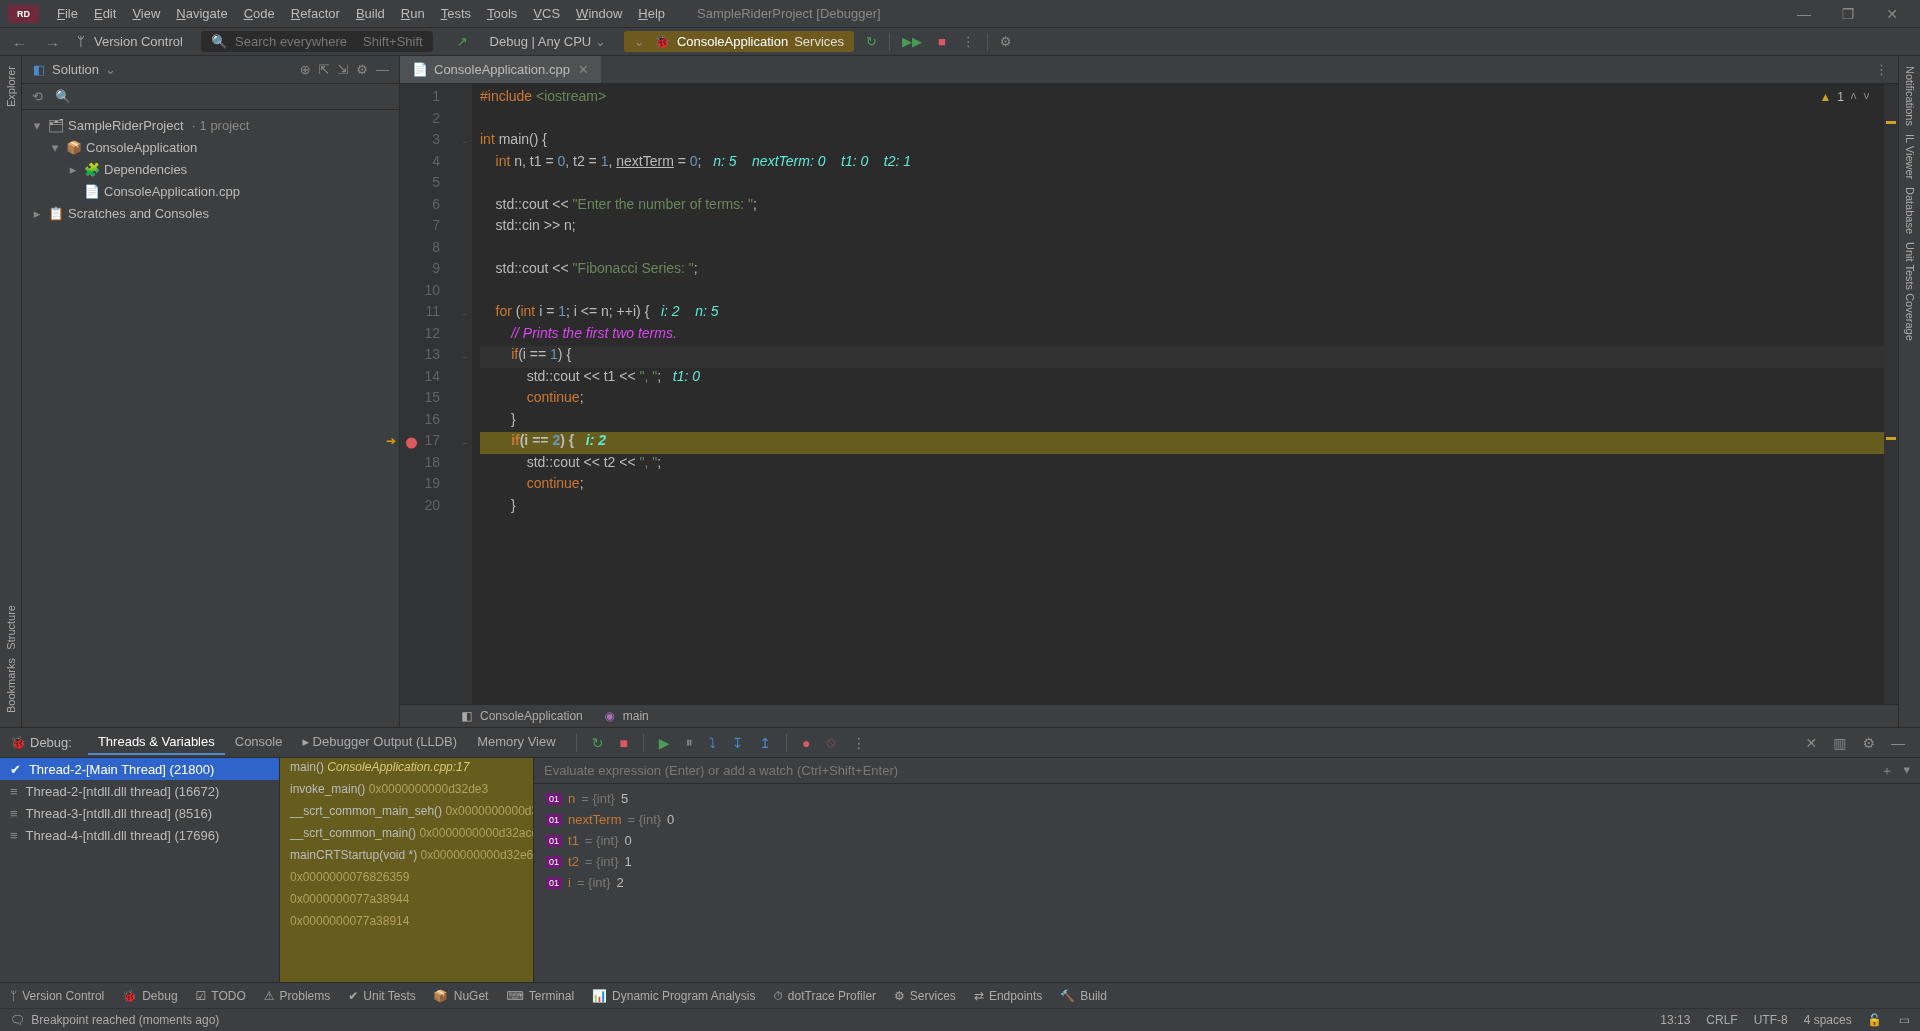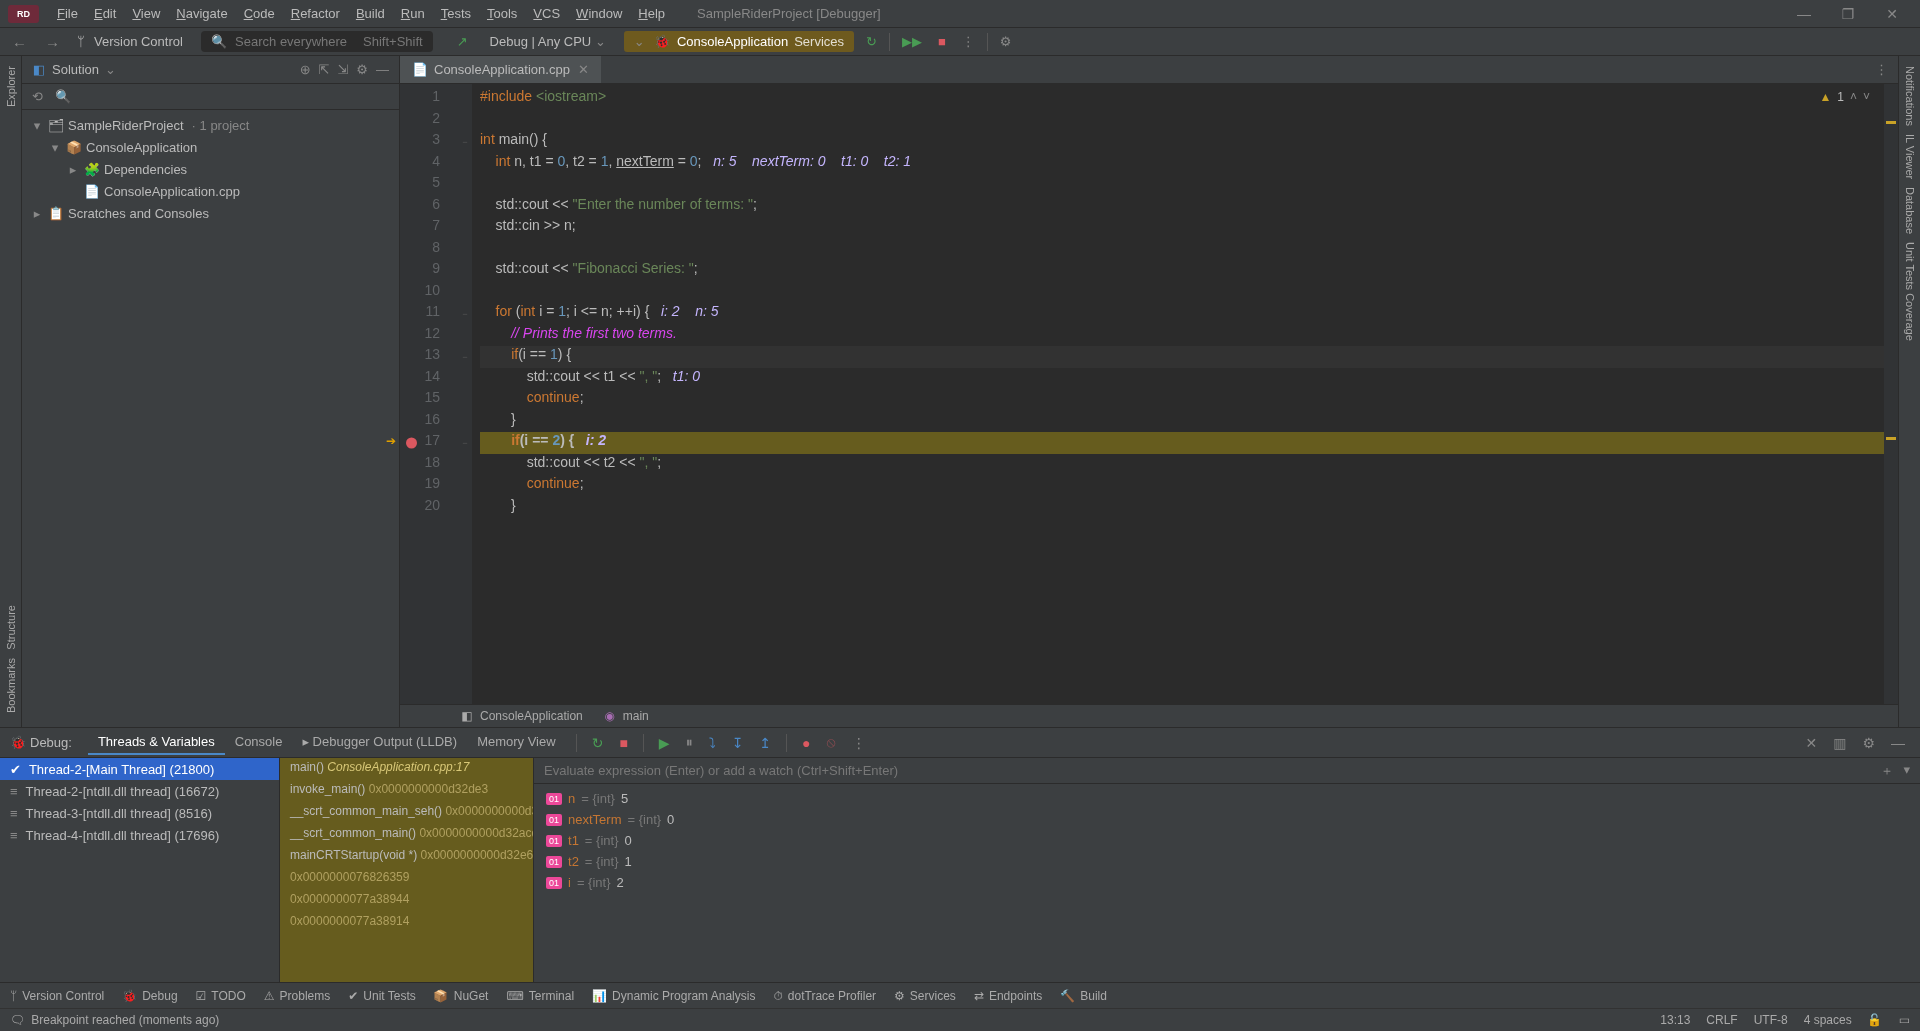--- a/index.html
+++ b/index.html
@@ -45,21 +45,21 @@
 .fold-gutter { width:14px; background:#313335; padding-top:4px; }
 .fold-gutter .fold { height:21.5px; display:flex; align-items:center; justify-content:center; color:#555; font-size:9px; }
 .code { flex:1; padding-top:4px; padding-left:8px; white-space:pre; overflow:hidden; }
 .code-line { height:21.5px; }
 .code-line.exec { background:#665c1e;font-weight:bold; }
 .kw { color:#cc7832; }
 .str { color:#6a8759; }
 .num { color:#6897bb; }
 .fn { color:#bbb; }
 .cm { color:#d946ef; font-style:italic; }
-.inlay { color:#c4b5fd; font-style:italic; }
+.inlay { color:#5eead4; font-style:italic; }
 .pp { color:#cc7832; }
 .inc { color:#6a8759; }
 .editor-ann { position:absolute; top:6px; right:28px; display:flex; align-items:center; gap:6px; color:#bbb; font-size:12px; }
 .warn-tri { color:#c9a227; }
 .editor-right-strip { width:14px; background:#313335; position:relative; }
 .editor-right-strip .marker { position:absolute; left:2px; right:2px; height:3px; }
 .breadcrumb-bar { height:23px; background:#3c3f41; border-top:1px solid #2b2b2b; display:flex; align-items:center; padding-left:60px; gap:20px; font-size:12px; }
 .breadcrumb-bar .crumb { display:flex;align-items:center;gap:6px;cursor:pointer;color:#aaa; }
 .debug-panel { height:255px; background:#3c3f41; border-top:1px solid #2b2b2b; display:flex; flex-direction:column; }
 .debug-toolbar { height:30px; display:flex; align-items:center; padding:0 10px; gap:6px; border-bottom:1px solid #2b2b2b; }
@@ -72,21 +72,21 @@
 .thread-row { display:flex;align-items:center;height:22px;padding:0 10px;gap:8px;cursor:pointer; }
 .thread-row.active { background:#2f65ca; color:#fff; }
 .stack-col { width:254px; border-right:1px solid #2b2b2b; background:#665c1e; overflow:auto; font-family:'Consolas',monospace; font-size:12px; }
 .stack-row { height:22px; padding:2px 10px; cursor:pointer; white-space:nowrap; overflow:hidden; }
 .stack-row .addr { color:#b0a060; }
 .vars-col { flex:1; display:flex; flex-direction:column; }
 .watch-input { height:26px; padding:4px 10px; color:#777; font-family:'Consolas',monospace; border-bottom:1px solid #2b2b2b; display:flex;align-items:center;justify-content:space-between; }
 .watch-input .wicons { display:flex; gap:10px; color:#888; }
 .vars-list { flex:1; padding:4px 0; font-family:'Consolas',monospace; font-size:13px; overflow:auto; }
 .var-row { height:21px; padding:0 12px; display:flex; align-items:center; gap:6px; }
-.var-badge { background:#ec4899; color:#fff; font-size:9px; padding:1px 3px; border-radius:2px; }
+.var-badge { background:#701a75; color:#fff; font-size:9px; padding:1px 3px; border-radius:2px; }
 .var-name { color:#c57633; }
 .var-type { color:#777; }
 .var-val { color:#bbb; }
 .bottom-bar { height:26px; background:#3c3f41; border-top:1px solid #2b2b2b; display:flex; align-items:center; padding:0 10px; gap:18px; font-size:12px; }
 .bottom-bar .tool { display:flex;align-items:center;gap:5px;cursor:pointer;color:#aaa; }
 .status-bar { height:23px; background:#3c3f41; border-top:1px solid #323232; display:flex; align-items:center; padding:0 10px; gap:16px; font-size:12px; color:#aaa; }
 .status-bar .msg { display:flex;align-items:center;gap:6px; }
 .ico { display:inline-block; width:14px; text-align:center; }
 .green { color:#499c54; }
 .red { color:#db5860; }

